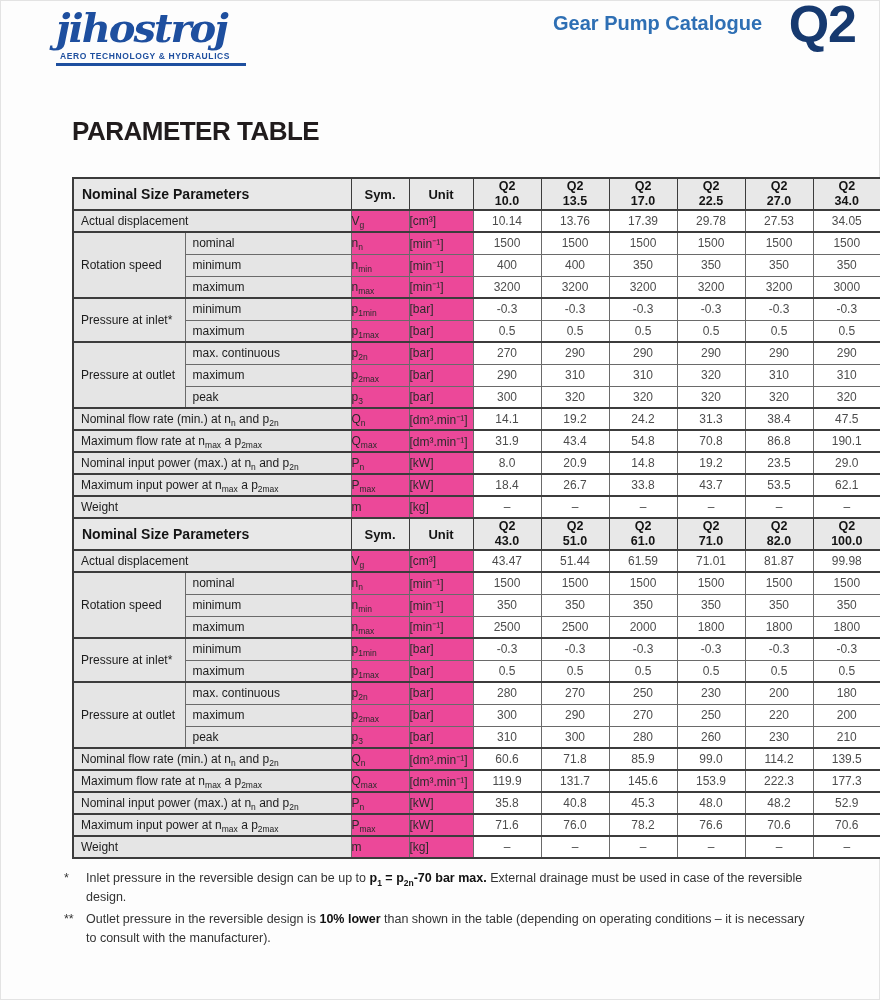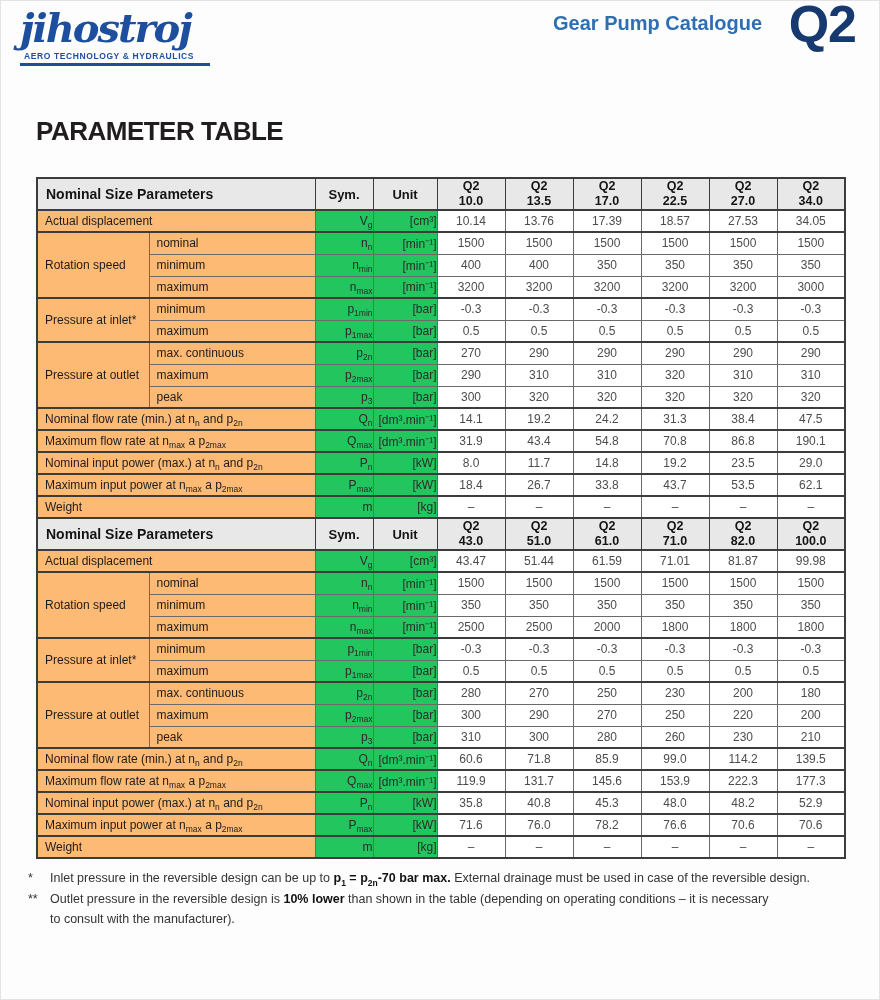--- a/index.html
+++ b/index.html
@@ -1,20 +1,21 @@
 <!DOCTYPE html>
 <html><head>
 <meta charset="utf-8">
 <style>
   * { margin:0; padding:0; box-sizing:border-box; }
   html,body { width:880px; background:#f4f4f4; font-family:"Liberation Sans", sans-serif; }
   .page {
     width:880px; height:1000px; background:#fdfdfd; position:relative;
     box-shadow: inset 0 0 0 1px #e3e3e3;
     overflow:hidden;
+    padding-left:36px;
   }
   
   .top-header { position:relative; height:92px; }
   .logo-block { position:absolute; left:20px; top:6px; width:196px; }
   .logo-main {
     font-family:"DejaVu Serif", serif;
     font-weight:bold; font-size:40px; line-height:44px;
     color:#1e4f9f; letter-spacing:-2px; font-style:italic;
   }
   .logo-sub {
@@ -48,23 +49,23 @@
     background:#e8e8e8; border-color:#3c3c3c;
     border-bottom:2px solid #3c3c3c;
     height:30px; vertical-align:middle;
   }
   .th-params { text-align:left; padding-left:8px; font-size:14px; color:#141414; }
   .th-sym, .th-unit { font-size:13px; color:#141414; }
   .th-model { font-size:12.5px; line-height:1.2; white-space:pre-line; color:#141414; }
   .ptable tbody td { height:22px; vertical-align:middle; }
   .ptable tr.strong > td { border-top:2px solid #3c3c3c; }
   .cell-group, .cell-sub, .cell-full {
-    background:#fdba74; text-align:left; padding-left:7px; color:#1c1c1c;
-  }
-  .cell-sym, .cell-unit { background:#22c55e; text-align:right; color:#2b2b2b; }
+    background:#e5e5e5; text-align:left; padding-left:7px; color:#1c1c1c;
+  }
+  .cell-sym, .cell-unit { background:#ec4899; text-align:left; color:#2b2b2b; }
   .cell-val { background:#ffffff; text-align:center; color:#4c4c4c; }
   sub { font-size:8.5px; line-height:0; }
   
   .footnotes { margin:10px 36px 0 28px; }
   .footnote { display:flex; font-size:12.5px; color:#333; line-height:1.55; margin-bottom:2px; }
   .fn-marker { width:22px; flex:0 0 22px; }
   .fn-text { flex:1; white-space:pre-wrap; }
   .fn-text b { color:#111; }
 </style>
 </head>
@@ -118,21 +119,21 @@
           </tr>
         </thead>
         <tbody>
           <tr class="strong">
             <td class="cell-full" colspan="2">Actual displacement</td>
             <td class="cell-sym">V<sub>g</sub></td>
             <td class="cell-unit">[cm³]</td>
             <td class="cell-val">10.14</td>
             <td class="cell-val">13.76</td>
             <td class="cell-val">17.39</td>
-            <td class="cell-val">18.57</td>
+            <td class="cell-val">29.78</td>
             <td class="cell-val">27.53</td>
             <td class="cell-val">34.05</td>
           </tr>
           <tr class="strong">
             <td class="cell-group" rowspan="3">Rotation speed</td>
             <td class="cell-sub">nominal</td>
             <td class="cell-sym">n<sub>n</sub></td>
             <td class="cell-unit">[min⁻¹]</td>
             <td class="cell-val">1500</td>
             <td class="cell-val">1500</td>
@@ -240,21 +241,21 @@
             <td class="cell-val">54.8</td>
             <td class="cell-val">70.8</td>
             <td class="cell-val">86.8</td>
             <td class="cell-val">190.1</td>
           </tr>
           <tr class="strong">
             <td class="cell-full" colspan="2">Nominal input power (max.) at n<sub>n</sub> and p<sub>2n</sub></td>
             <td class="cell-sym">P<sub>n</sub></td>
             <td class="cell-unit">[kW]</td>
             <td class="cell-val">8.0</td>
-            <td class="cell-val">11.7</td>
+            <td class="cell-val">20.9</td>
             <td class="cell-val">14.8</td>
             <td class="cell-val">19.2</td>
             <td class="cell-val">23.5</td>
             <td class="cell-val">29.0</td>
           </tr>
           <tr class="strong">
             <td class="cell-full" colspan="2">Maximum input power at n<sub>max</sub> a p<sub>2max</sub></td>
             <td class="cell-sym">P<sub>max</sub></td>
             <td class="cell-unit">[kW]</td>
             <td class="cell-val">18.4</td>

